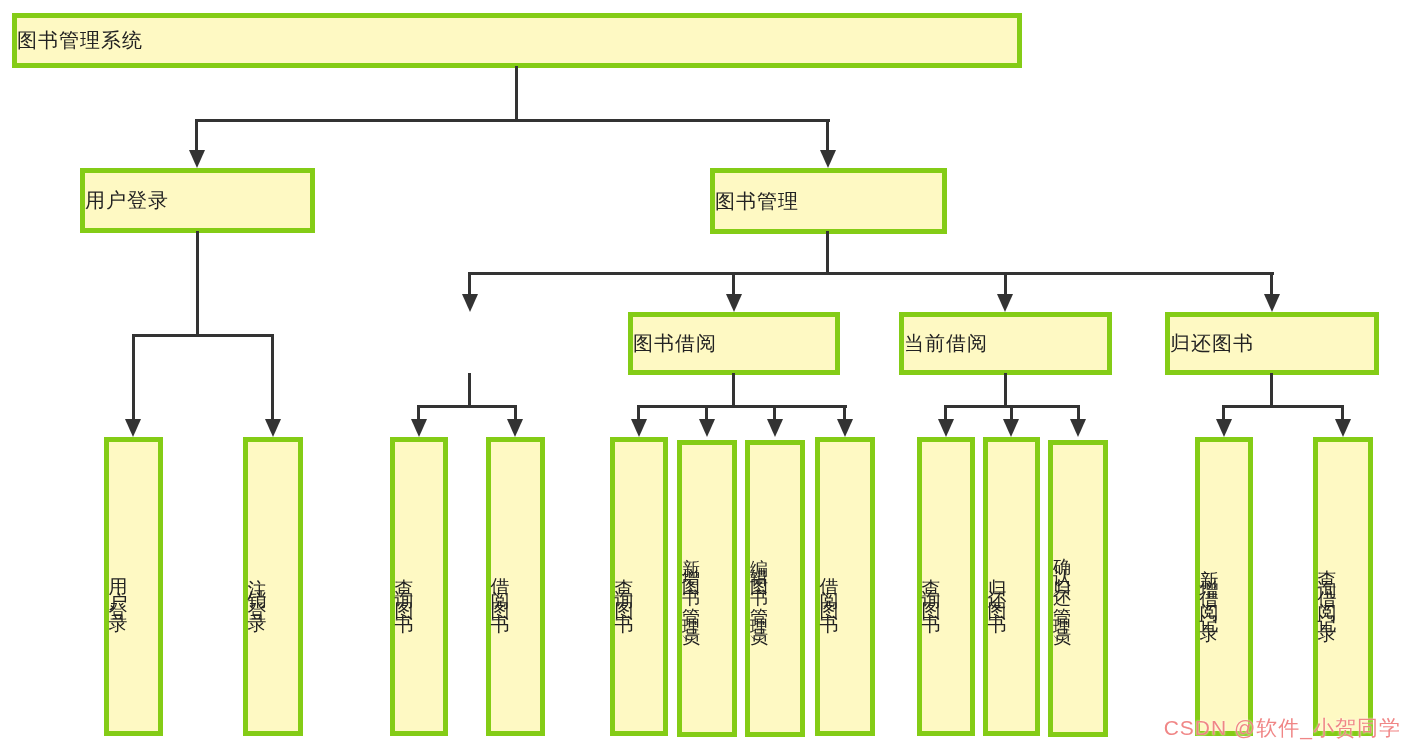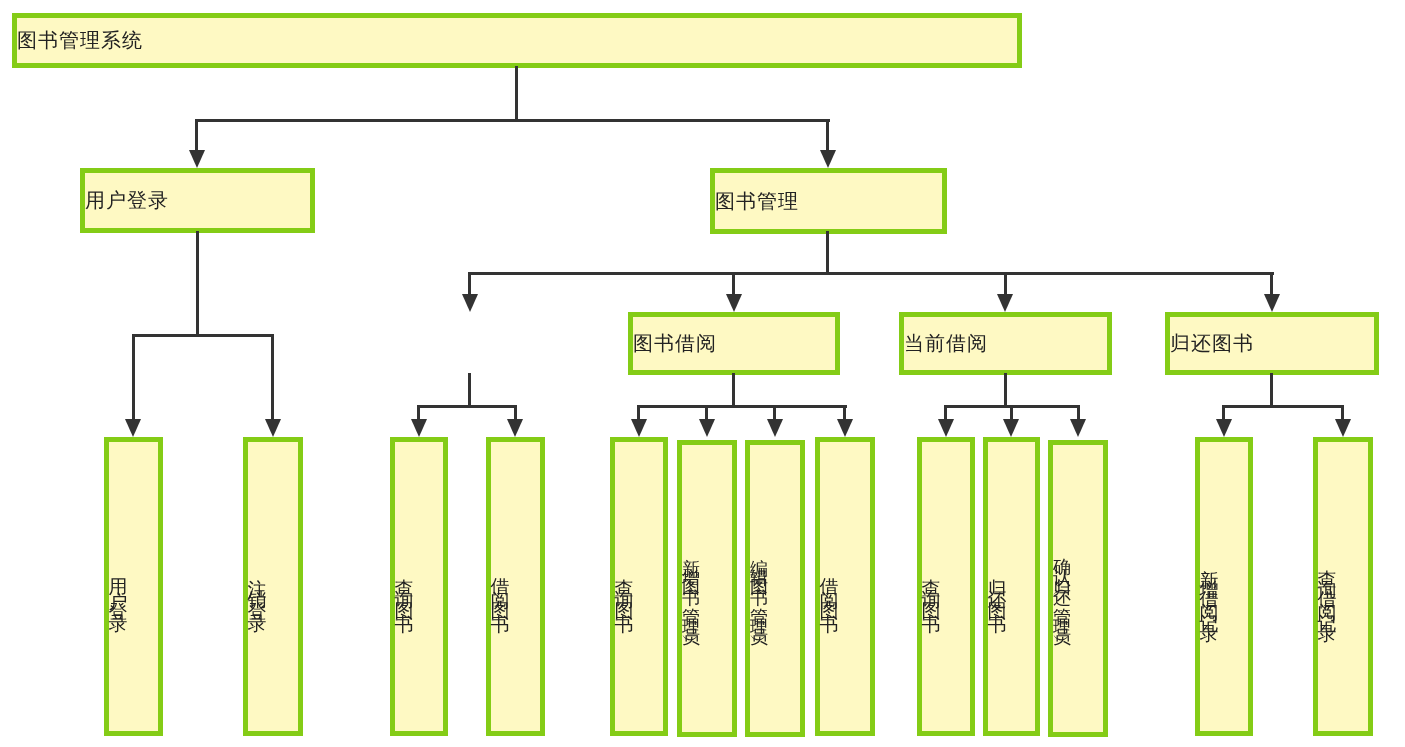--- a/index.html
+++ b/index.html
@@ -154,14 +154,15 @@
   <div class="vl" style="left:1077px;top:405px;height:16px;"></div>
   <div class="arrow" style="left:1070px;top:419px;"></div>
 
   <div class="vl" style="left:1270px;top:373px;height:35px;"></div>
   <div class="hl" style="left:1222px;top:405px;width:122px;"></div>
   <div class="vl" style="left:1222px;top:405px;height:16px;"></div>
   <div class="arrow" style="left:1216px;top:419px;"></div>
   <div class="vl" style="left:1341px;top:405px;height:16px;"></div>
   <div class="arrow" style="left:1335px;top:419px;"></div>
 
+  <div class="watermark">CSDN @软件_小贺同学</div>
 
 </div>
 
 </body></html>

